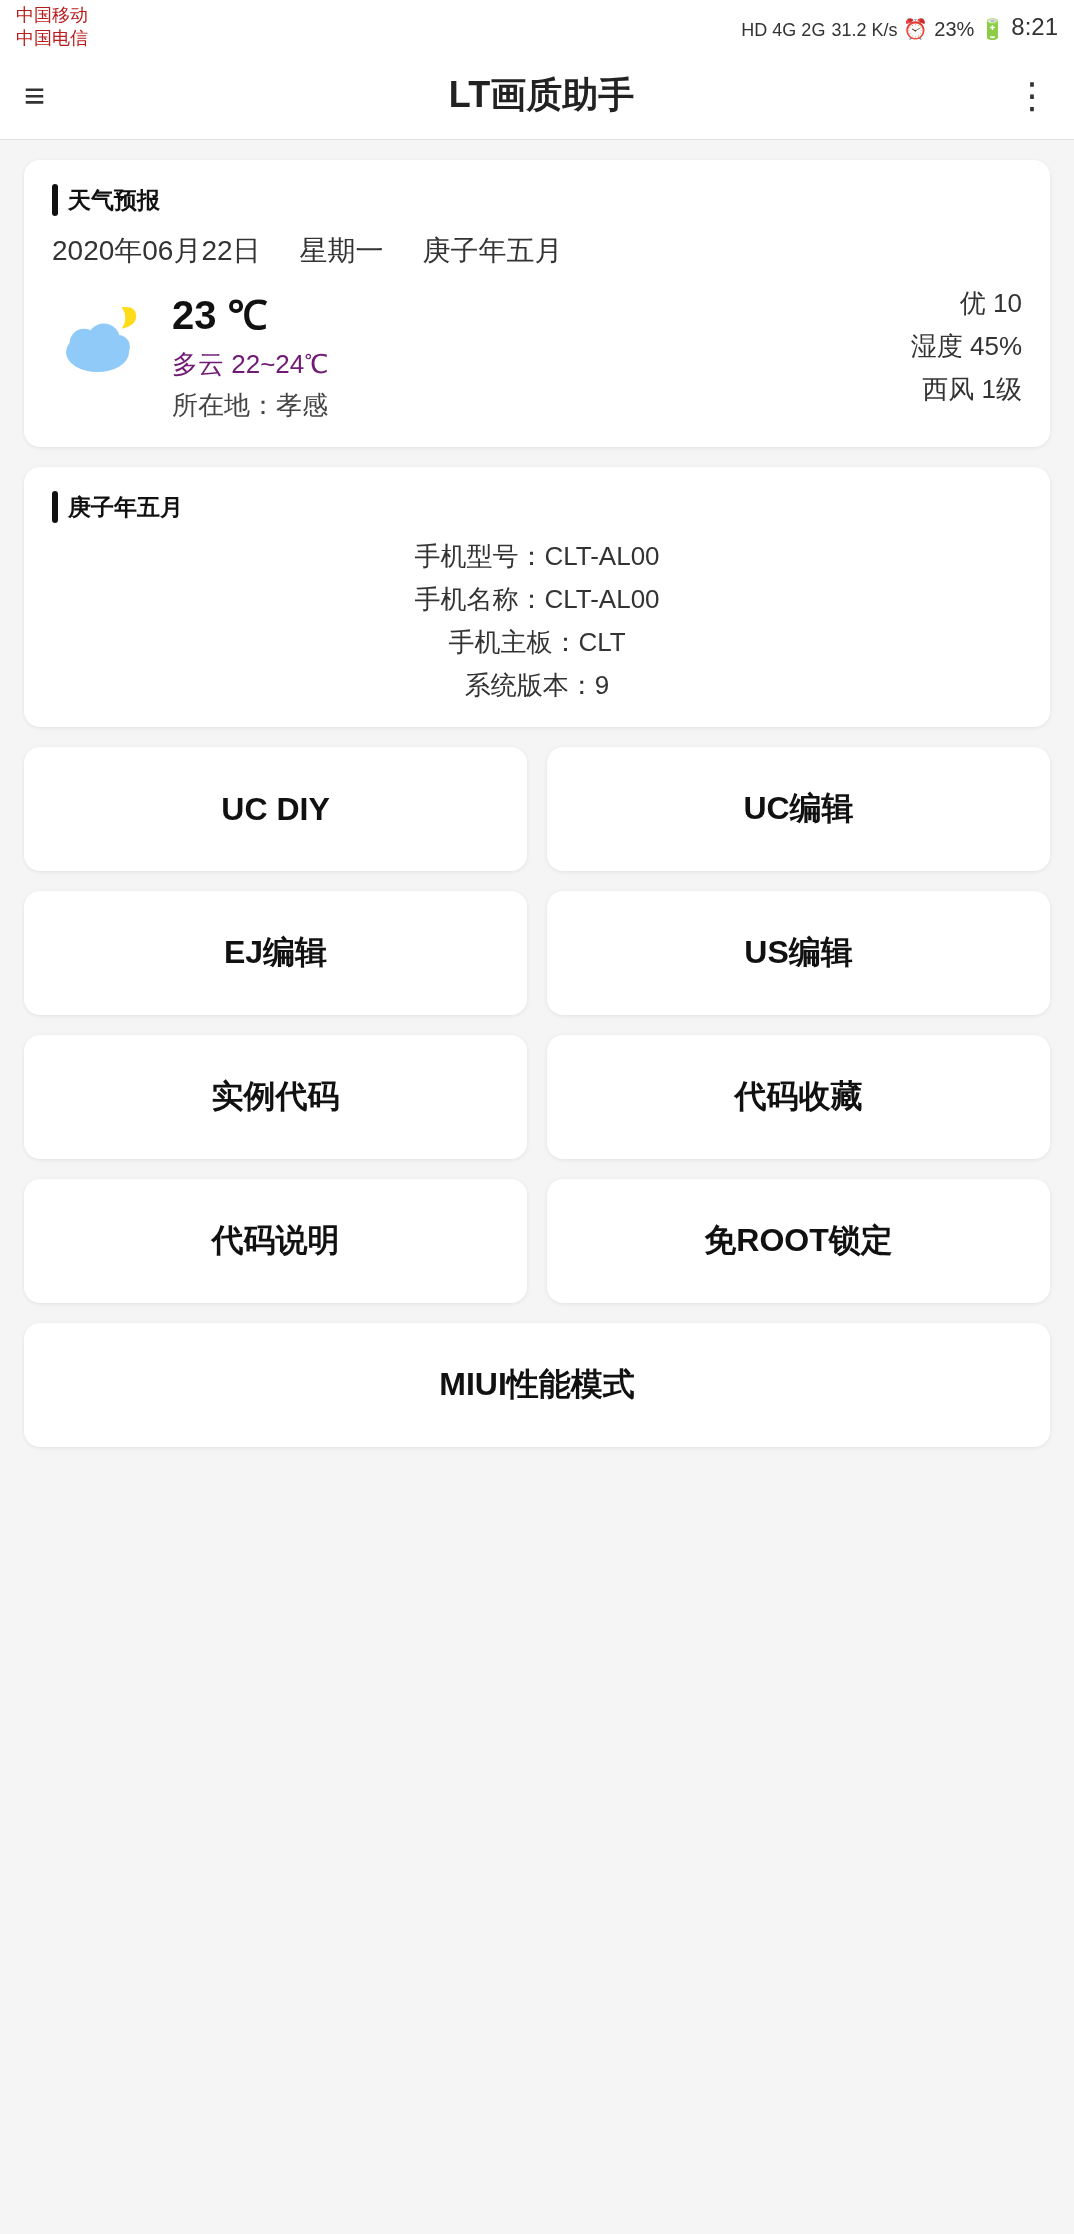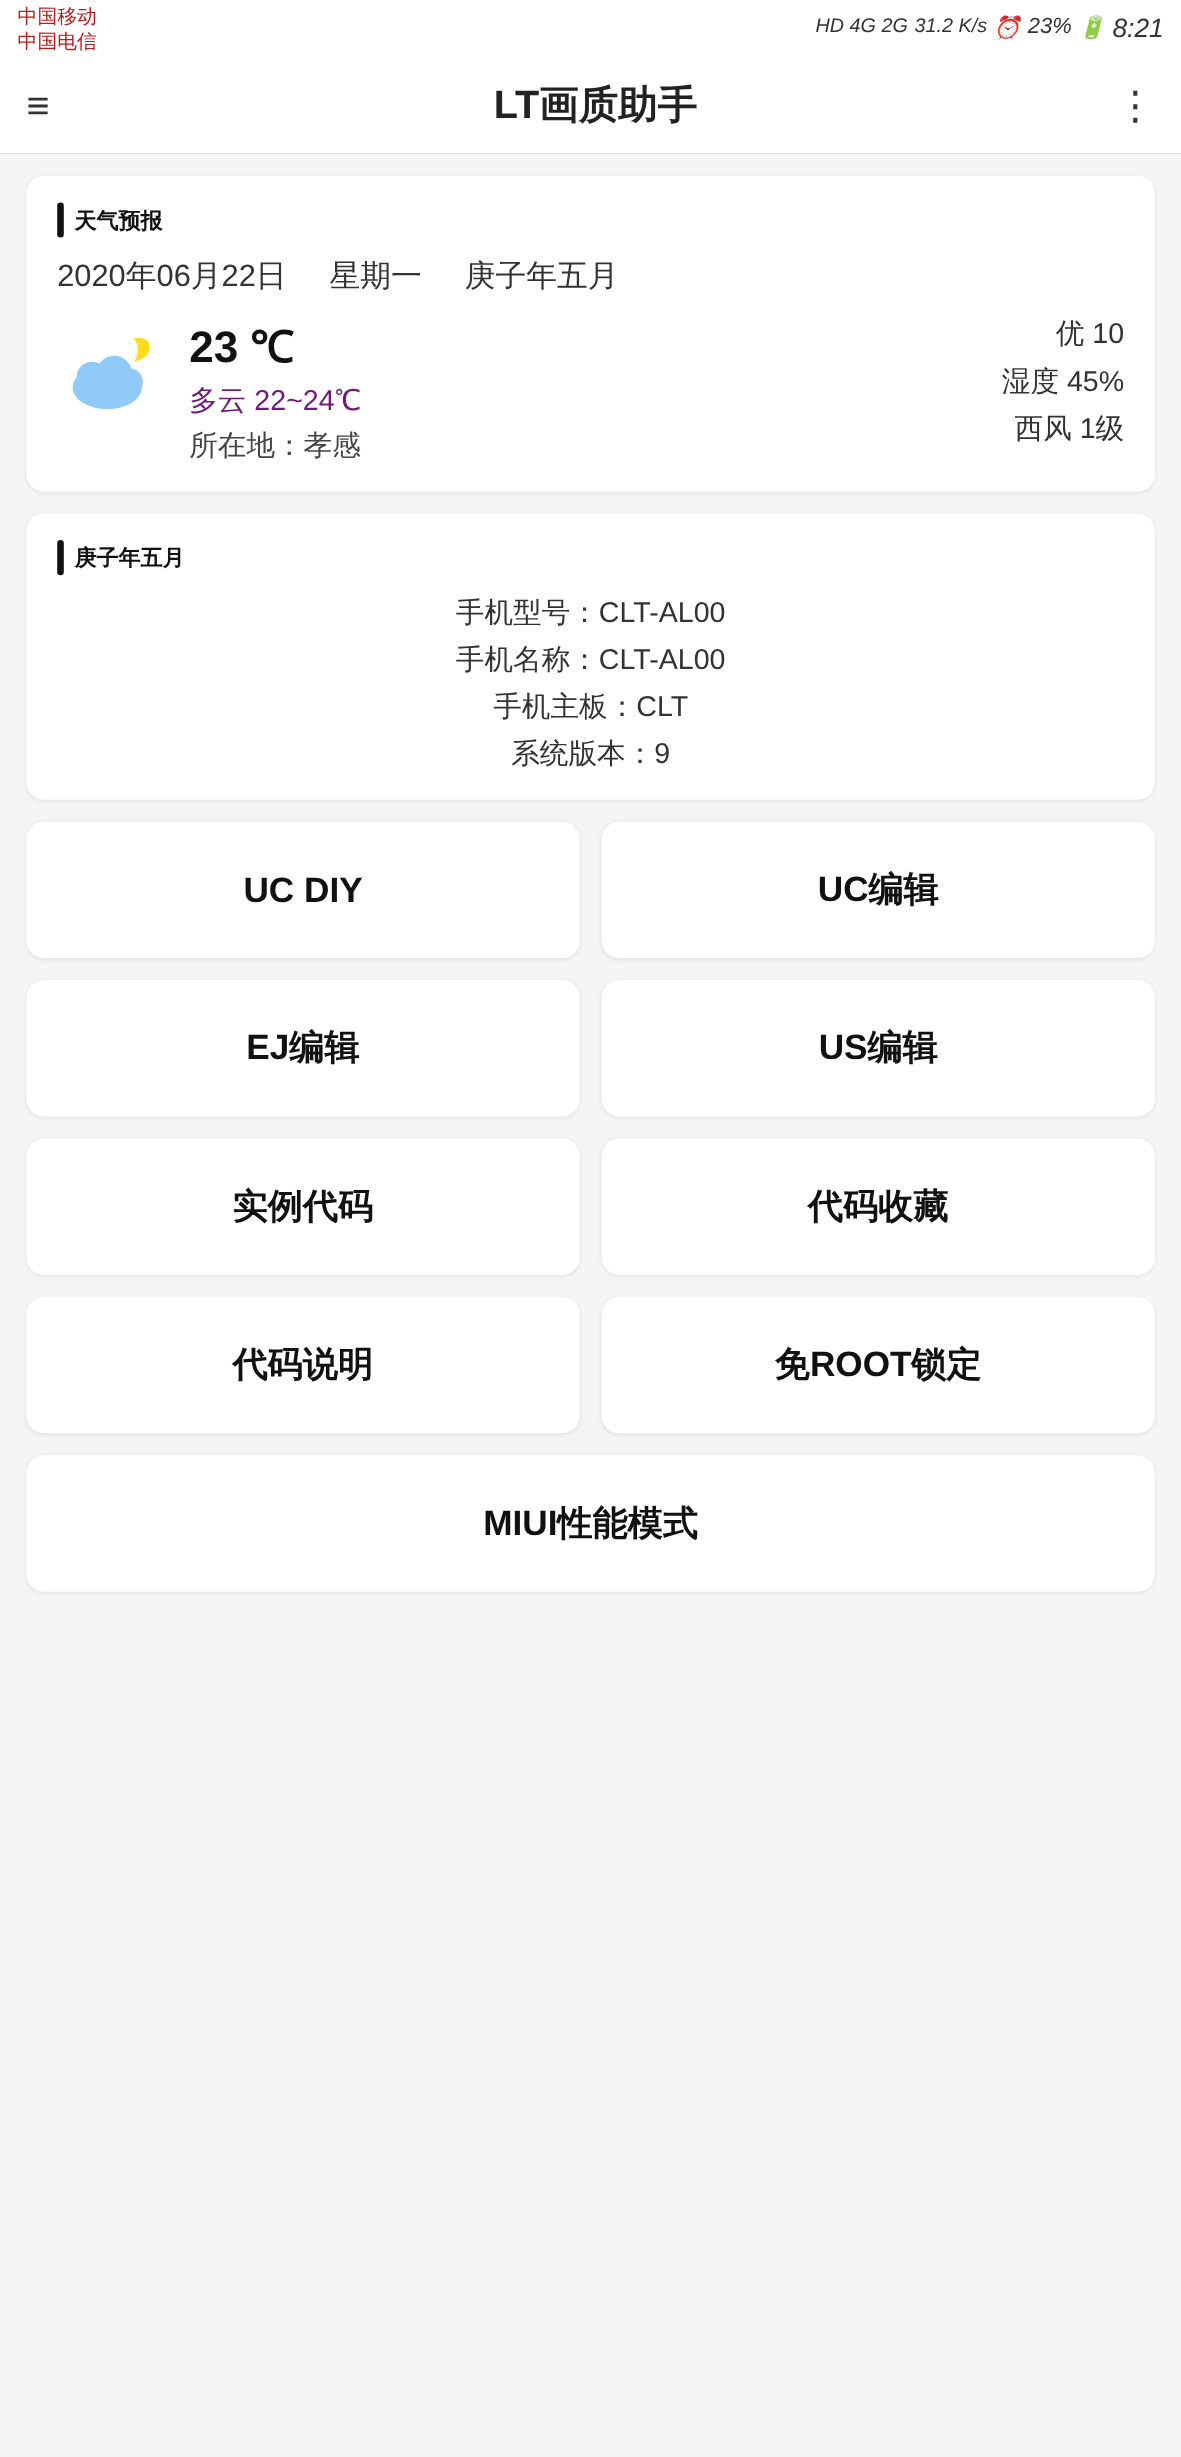--- a/index.html
+++ b/index.html
@@ -24,25 +24,24 @@
     }
     .status-bar-left {
       display: flex;
       flex-direction: column;
       font-size: 18px;
       color: #b91c1c;
       line-height: 1.3;
     }
     .status-bar-right {
       display: flex;
-      align-items: flex-start;
+      align-items: flex-end;
       gap: 6px;
       font-size: 20px;
       color: #333;
-      font-style: italic;
     }
 
     
     .app-bar {
       background: #fff;
       display: flex;
       align-items: center;
       padding: 0 24px;
       height: 88px;
       border-bottom: 1px solid #e0e0e0;
@@ -76,21 +75,21 @@
     }
 
     
     .card {
       background: #fff;
       border-radius: 16px;
       padding: 24px 28px;
       box-shadow: 0 1px 4px rgba(0,0,0,0.08);
     }
     .card-title {
-      font-size: 20px;
+      font-size: 23px;
       font-weight: bold;
       color: #111;
       margin-bottom: 16px;
       display: flex;
       align-items: center;
       gap: 10px;
     }
     .card-title::before {
       content: '';
       display: inline-block;

